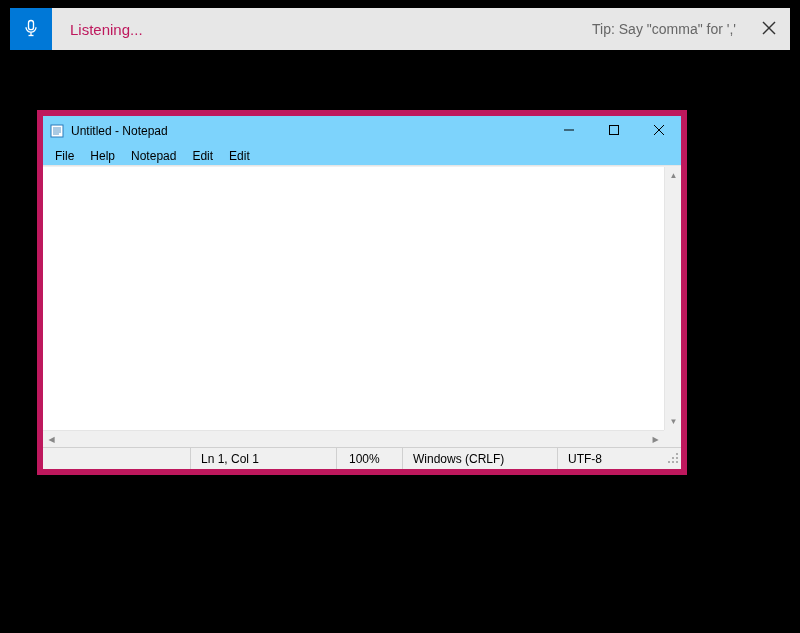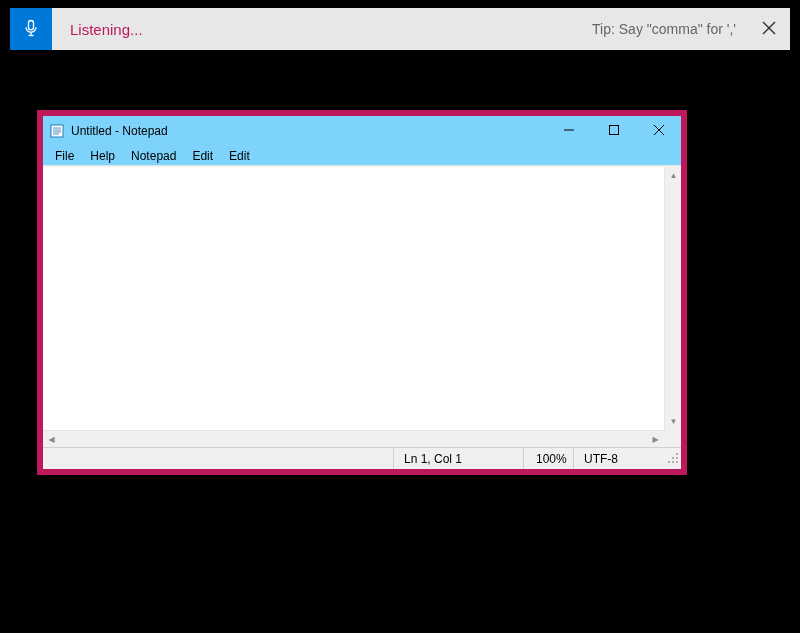--- a/index.html
+++ b/index.html
@@ -155,32 +155,33 @@
       color: #888;
       font-size: 8px;
     }
 
     .statusbar {
       height: 22px;
       border-top: 1px solid #d0d0d0;
       display: flex;
       font-size: 12px;
       background: #f0f0f0;
+      gap: 16px;
     }
     .status-seg {
       border-left: 1px solid #d0d0d0;
       padding: 3px 10px;
       display: flex;
       align-items: center;
     }
     .status-spacer { flex: 1 1 auto; }
     .seg-lncol { width: 130px; }
     .seg-zoom { width: 50px; padding-left: 12px; }
     .seg-eol { width: 120px; }
-    .seg-enc { width: 90px; }
+    .seg-enc { width: 90px; margin-left: 19px; }
     .grip {
       width: 18px;
       display: flex;
       align-items: flex-end;
       justify-content: flex-end;
       padding: 2px;
     }
     .grip svg { width: 12px; height: 12px; }
   </style>
 </head>
@@ -265,20 +266,21 @@
       <div class="scroll-arrow">◀</div>
       <div class="scroll-arrow">▶</div>
     </div>
     <div class="scroll-corner"></div>
   </div>
 
   <div class="statusbar">
     <div class="status-spacer"></div>
     <div class="status-seg seg-lncol">Ln 1, Col 1</div>
     <div class="status-seg seg-zoom">100%</div>
+    <div class="status-seg seg-eol">Windows (CRLF)</div>
     <div class="status-seg seg-enc">UTF-8</div>
     <div class="grip">
       <span>
         <svg viewBox="0 0 12 12">
           <circle cx="10" cy="2" r="1" fill="#999"></circle>
           <circle cx="6" cy="6" r="1" fill="#999"></circle>
           <circle cx="10" cy="6" r="1" fill="#999"></circle>
           <circle cx="2" cy="10" r="1" fill="#999"></circle>
           <circle cx="6" cy="10" r="1" fill="#999"></circle>
           <circle cx="10" cy="10" r="1" fill="#999"></circle>

